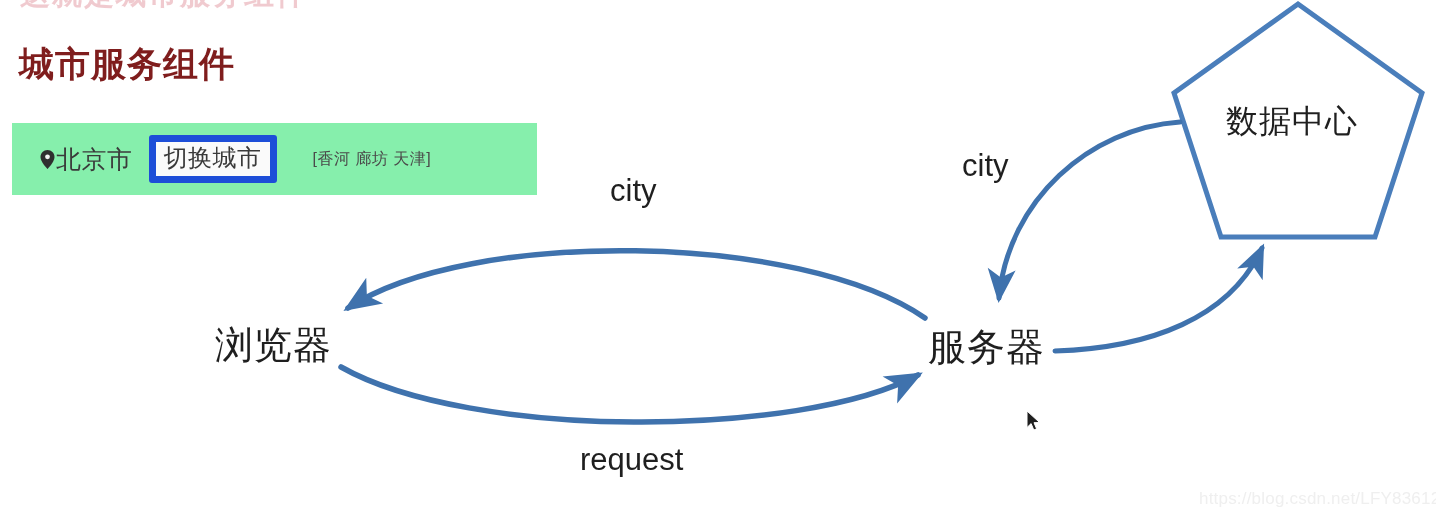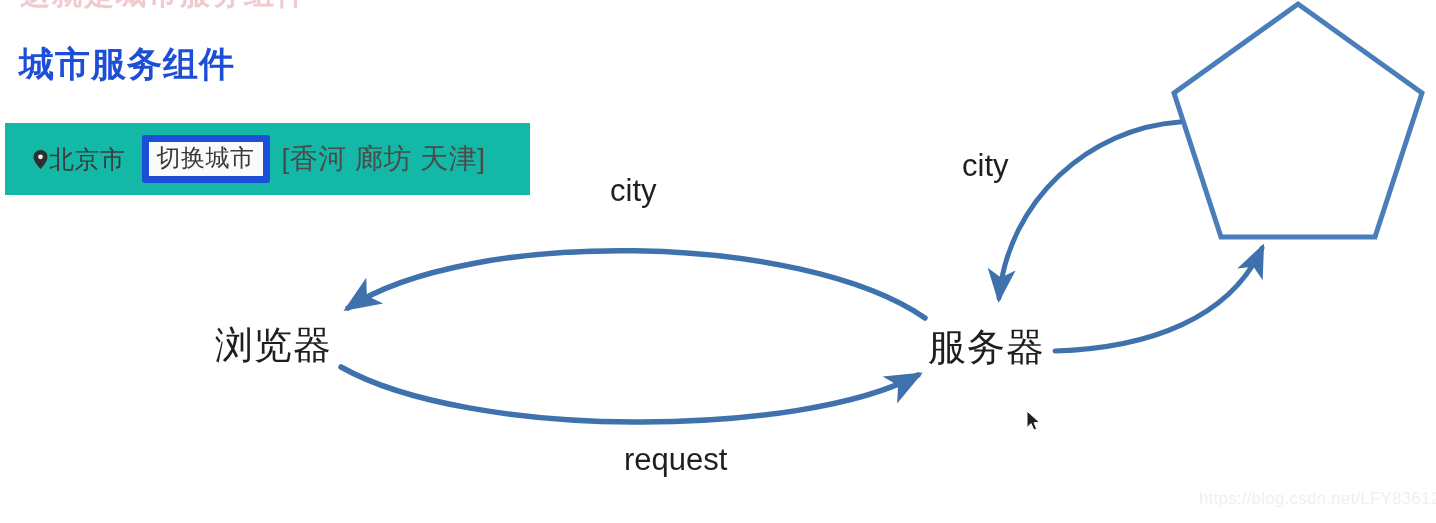--- a/index.html
+++ b/index.html
@@ -32,33 +32,33 @@
     opacity: .55;
   }
 
   
   .page-title {
     position: absolute;
     left: 19px;
     top: 41px;
     font-size: 35px;
     font-weight: 700;
-    color: #1d4ed8;
+    color: #7f1d1d;
     letter-spacing: 1px;
     white-space: nowrap;
   }
 
   
   .city-bar {
     position: absolute;
-    left: 5px;
+    left: 12px;
     top: 123px;
     width: 525px;
     height: 72px;
-    background: #14b8a6;
+    background: #86efac;
     display: flex;
     align-items: center;
     padding-left: 28px;
     box-sizing: border-box;
   }
   .pin-icon {
     display: inline-block;
     width: 15px;
     height: 19px;
     position: relative;
@@ -79,22 +79,22 @@
     border: 7px solid #1d4ed8;
     background: #fafafa;
     border-radius: 3px;
     padding: 2px 8px 4px 8px;
     line-height: 1.15;
     white-space: nowrap;
     cursor: pointer;
     letter-spacing: 0.5px;
   }
   .city-list {
-    margin-left: 12px;
-    font-size: 28px;
+    margin-left: 36px;
+    font-size: 16px;
     color: #4a4a4a;
     white-space: nowrap;
     letter-spacing: 0.5px;
   }
 
   
   #diagram {
     position: absolute;
     left: 0;
     top: 0;
@@ -133,21 +133,21 @@
   }
   .edge-label {
     position: absolute;
     color: #1f1f1f;
     font-size: 31px;
     white-space: nowrap;
     line-height: 1;
   }
   .lbl-city-left  { left: 610px; top: 175px; }
   .lbl-city-right { left: 962px; top: 150px; }
-  .lbl-request    { left: 624px; top: 444px; }
+  .lbl-request    { left: 580px; top: 444px; }
 
   
   .cursor {
     position: absolute;
     left: 1026px;
     top: 410px;
     width: 16px;
     height: 22px;
   }
 
@@ -196,20 +196,21 @@
 
     <path d="M341,367 C470,440 800,438 918,375" fill="none" stroke="#3f72ad" stroke-width="5.5" stroke-linecap="round" marker-end="url(#ah)"></path>
 
     <path d="M1180,122 C1090,128 1008,200 999,298" fill="none" stroke="#3f72ad" stroke-width="5" stroke-linecap="round" marker-end="url(#ah)"></path>
 
     <path d="M1055,351 C1150,348 1230,318 1262,248" fill="none" stroke="#3f72ad" stroke-width="5" stroke-linecap="round" marker-end="url(#ah)"></path>
   </svg>
 
   <div class="node-label node-server">服务器</div>
   <div class="node-label node-browser">浏览器</div>
+  <div class="node-label node-datacenter">数据中心</div>
 
   <div class="edge-label lbl-city-left">city</div>
   <div class="edge-label lbl-city-right">city</div>
   <div class="edge-label lbl-request">request</div>
 
   <svg class="cursor" viewBox="0 0 16 22" xmlns="http://www.w3.org/2000/svg">
     <path d="M1,1 L1,17.5 L5.1,13.6 L7.8,20 L10.6,18.8 L8.0,12.7 L13.6,12.5 Z" fill="#1f1f1f" stroke="#ffffff" stroke-width="1"></path>
   </svg>
 
   <div class="watermark">https://blog.csdn.net/LFY836126</div>

